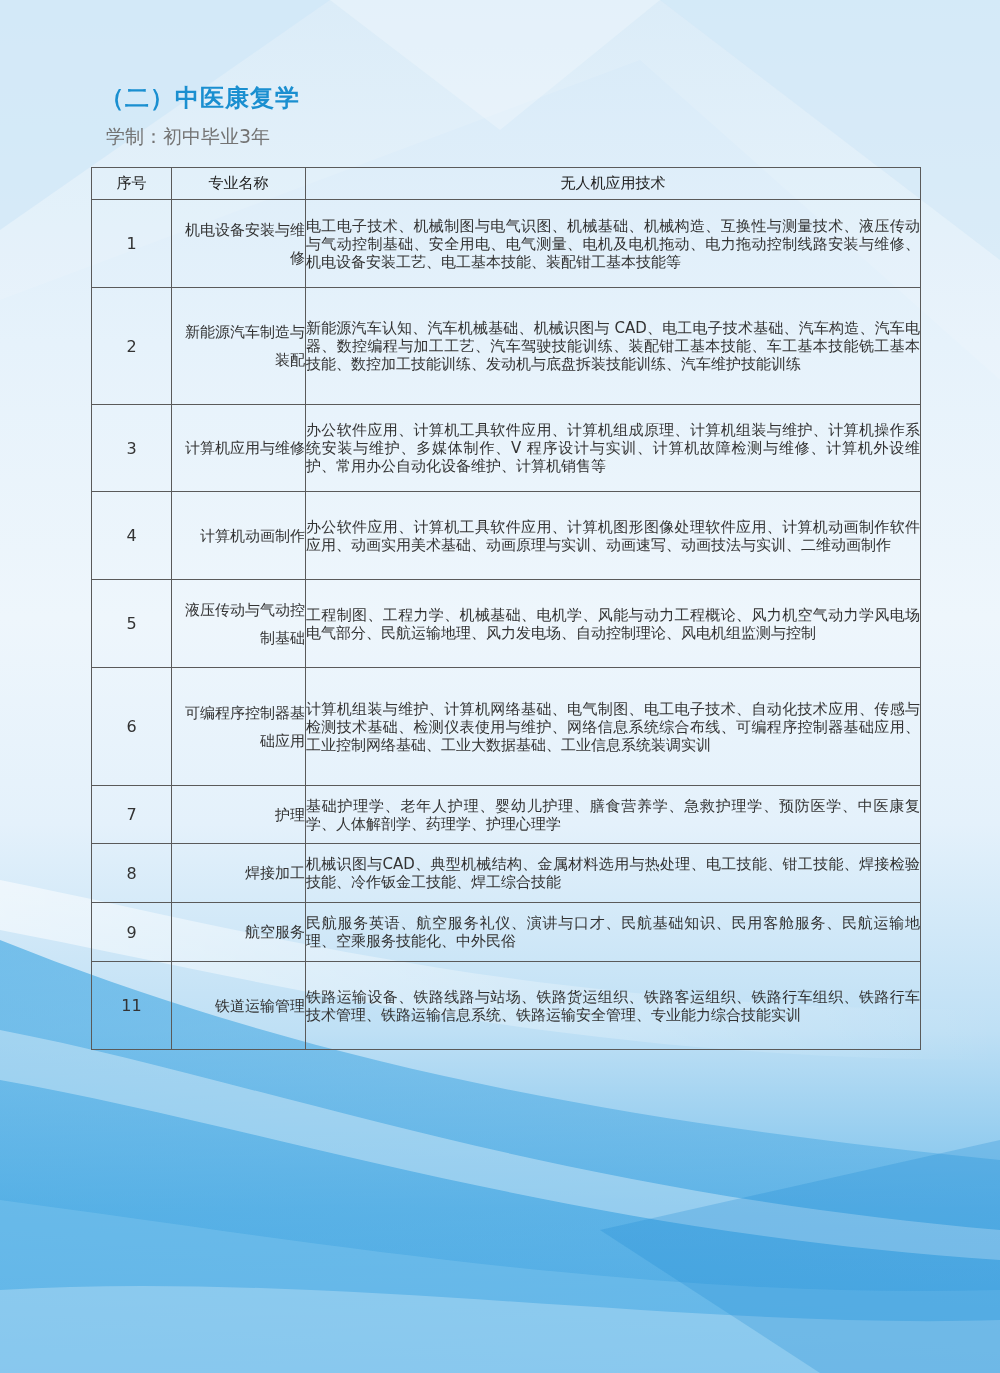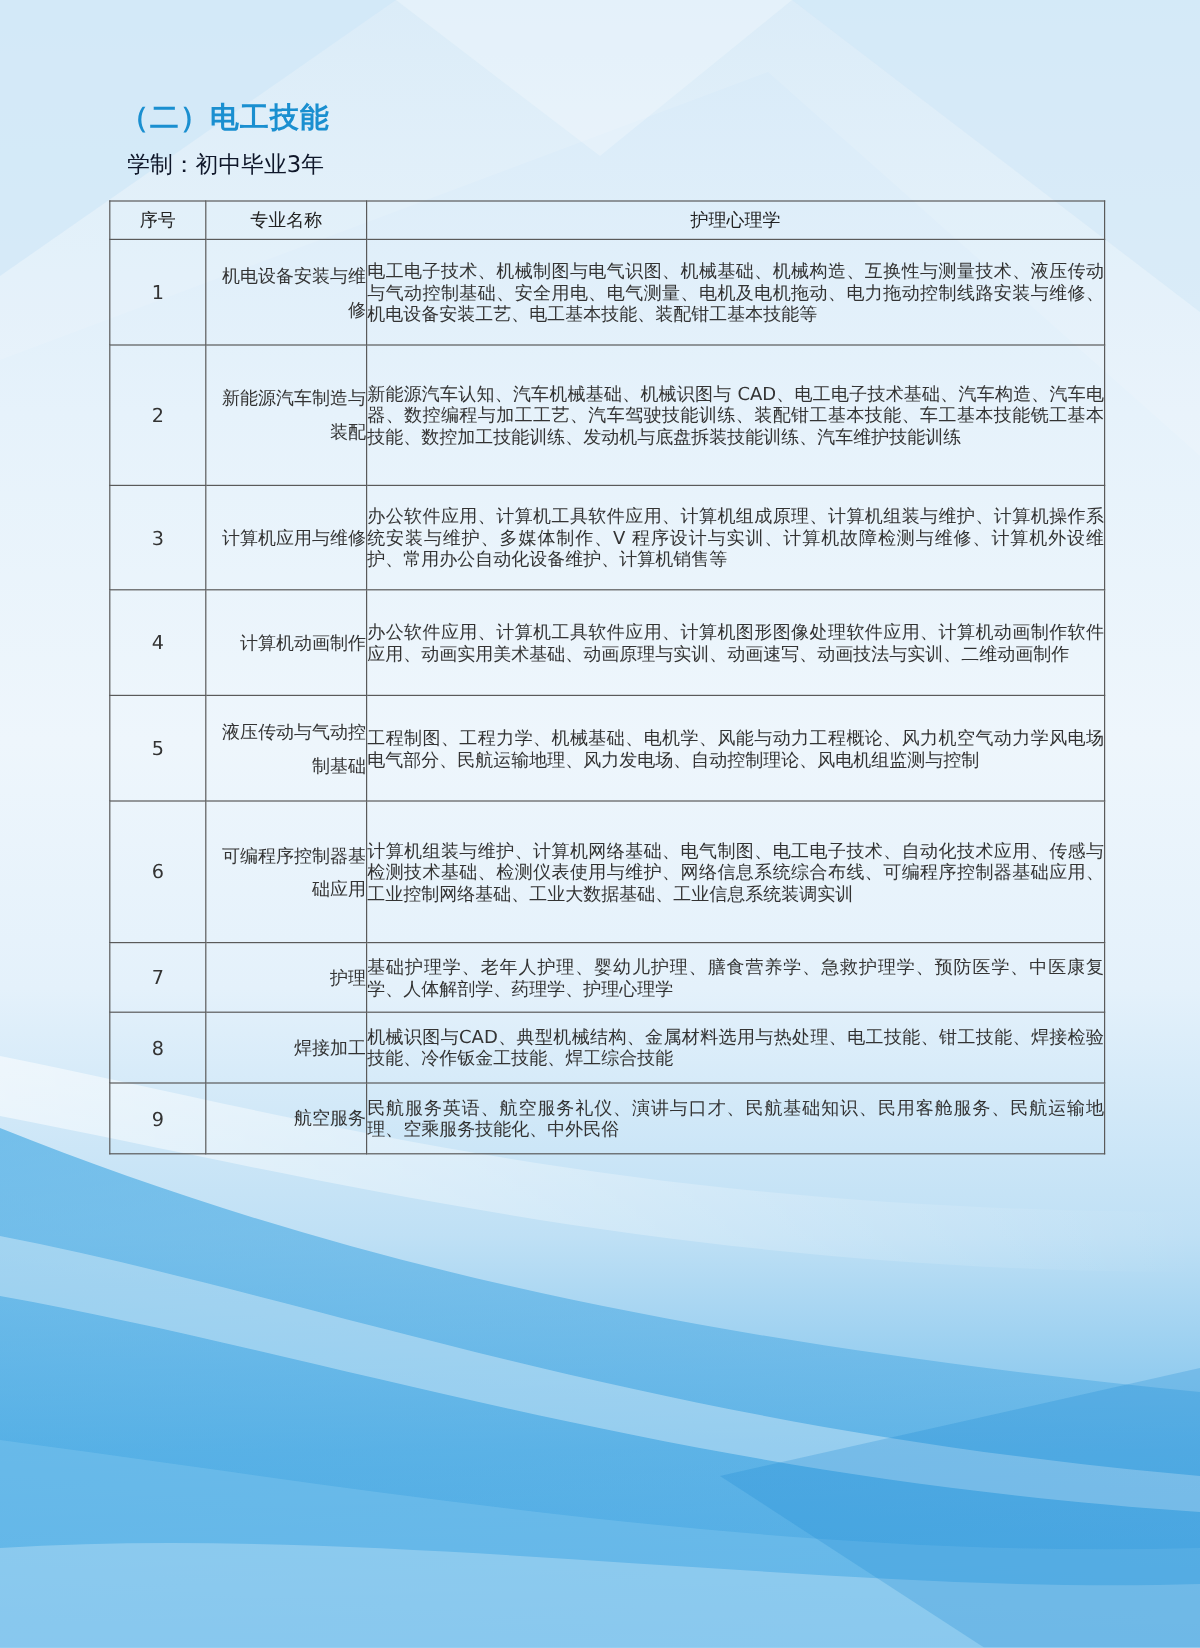--- a/index.html
+++ b/index.html
@@ -10,21 +10,21 @@
   }
   .bg-layer { position: absolute; inset: 0; pointer-events: none; }
   .bg-layer svg { width: 1000px; height: 1373px; display: block; }
   .page { position: absolute; inset: 0; }
   .section-title {
     position: absolute; left: 100px; top: 82px; margin: 0;
     font-size: 24px; font-weight: bold; color: #1a8fd0; letter-spacing: 1px;
   }
   .subtitle {
     position: absolute; left: 106px; top: 124px; margin: 0;
-    font-size: 19px; color: #0f172a;
+    font-size: 19px; color: #737373;
   }
   table.courses {
     position: absolute; left: 91px; top: 167px; width: 829px;
     border-collapse: collapse; table-layout: fixed;
     font-size: 15px; color: #333;
   }
   table.courses th, table.courses td {
     border: 1px solid #5a5a5a; padding: 0;
   }
   table.courses th {
@@ -57,34 +57,34 @@
     <path d="M0,880 C250,930 520,1010 1000,1010 L1000,1060 C560,1060 260,980 0,930 Z" fill="url(#wave1)"></path>
     <path d="M0,940 C300,1060 600,1120 1000,1160 L1000,1373 L0,1373 Z" fill="url(#wave2)"></path>
     <path d="M0,1030 C260,1080 540,1190 1000,1230 L1000,1260 C560,1230 280,1130 0,1080 Z" fill="#ffffff" opacity="0.35"></path>
     <path d="M0,1200 C300,1240 650,1300 1000,1290 L1000,1373 L0,1373 Z" fill="#7fc6ee" opacity="0.45"></path>
     <path d="M0,1290 C320,1270 700,1330 1000,1320 L1000,1373 L0,1373 Z" fill="#ffffff" opacity="0.25"></path>
     <path d="M600,1230 L1000,1140 L1000,1373 L820,1373 Z" fill="#1688d2" opacity="0.25"></path>
   </svg>
 </div>
 
 <div class="page">
-  <h1 class="section-title">（二）电工技能</h1>
+  <h1 class="section-title">（二）中医康复学</h1>
   <p class="subtitle">学制：初中毕业3年</p>
 
   <table class="courses">
     <colgroup>
         <col class="c1">
         <col class="c2">
         <col class="c3">
       </colgroup>
     <thead>
       <tr>
         <th>序号</th>
         <th>专业名称</th>
-        <th>护理心理学</th>
+        <th>无人机应用技术</th>
       </tr>
     </thead>
     <tbody>
       <tr style="height:88px">
         <td class="idx">1</td>
         <td class="name">机电设备安装与维修</td>
         <td class="content">电工电子技术、机械制图与电气识图、机械基础、机械构造、互换性与测量技术、液压传动与气动控制基础、安全用电、电气测量、电机及电机拖动、电力拖动控制线路安装与维修、机电设备安装工艺、电工基本技能、装配钳工基本技能等</td>
       </tr>
       <tr style="height:117px">
         <td class="idx">2</td>
@@ -119,15 +119,20 @@
       <tr style="height:59px">
         <td class="idx">8</td>
         <td class="name">焊接加工</td>
         <td class="content">机械识图与CAD、典型机械结构、金属材料选用与热处理、电工技能、钳工技能、焊接检验技能、冷作钣金工技能、焊工综合技能</td>
       </tr>
       <tr style="height:59px">
         <td class="idx">9</td>
         <td class="name">航空服务</td>
         <td class="content">民航服务英语、航空服务礼仪、演讲与口才、民航基础知识、民用客舱服务、民航运输地理、空乘服务技能化、中外民俗</td>
       </tr>
+      <tr style="height:88px">
+        <td class="idx">11</td>
+        <td class="name">铁道运输管理</td>
+        <td class="content">铁路运输设备、铁路线路与站场、铁路货运组织、铁路客运组织、铁路行车组织、铁路行车技术管理、铁路运输信息系统、铁路运输安全管理、专业能力综合技能实训</td>
+      </tr>
     </tbody>
   </table>
 </div>
 
 </body></html>

